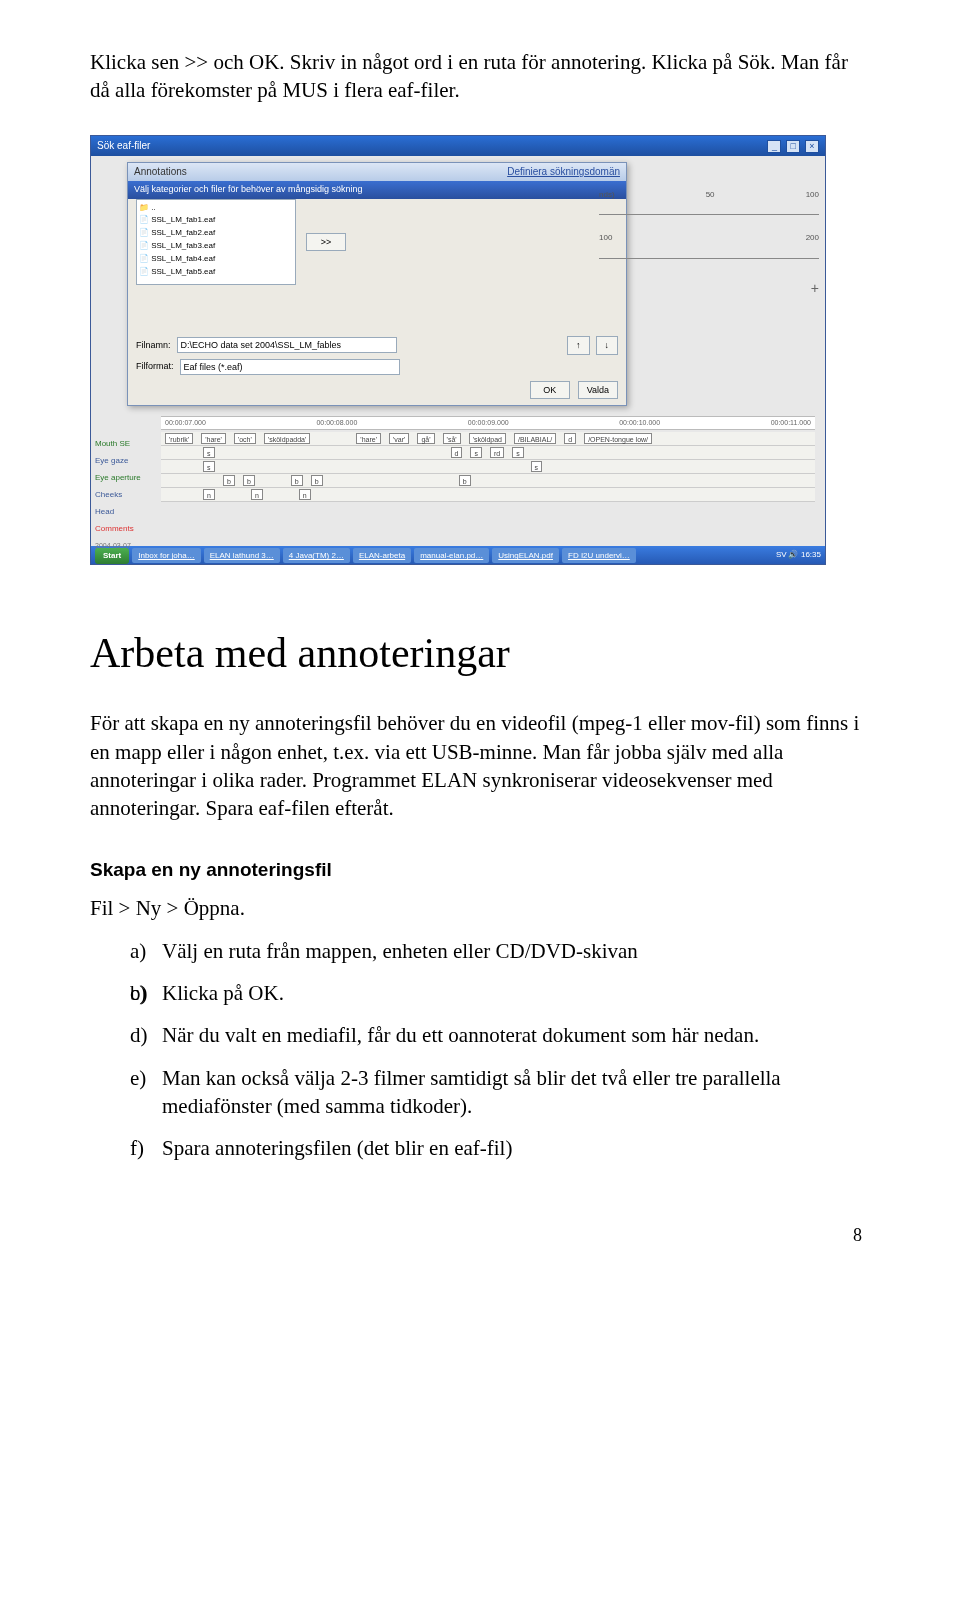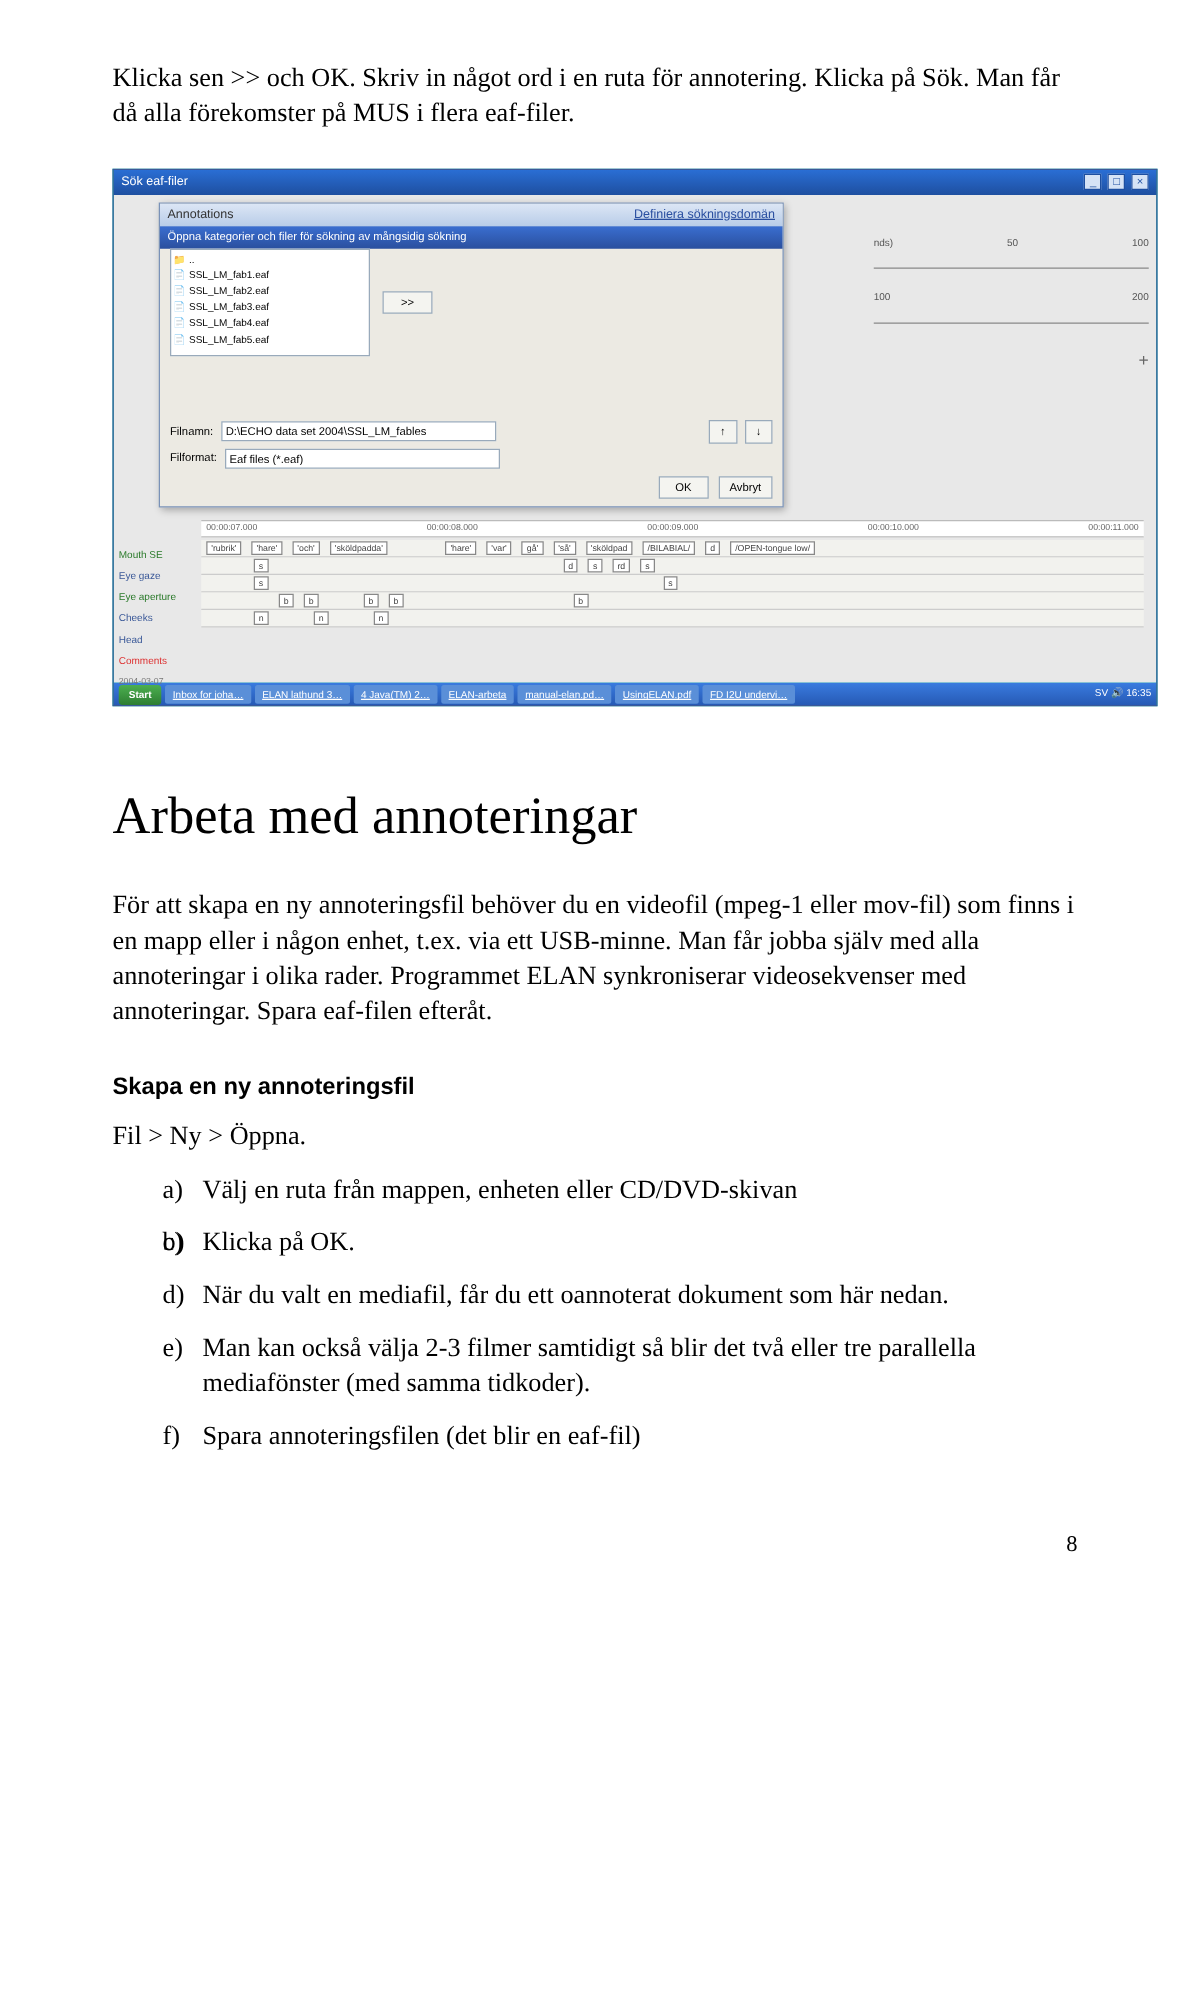--- a/index.html
+++ b/index.html
@@ -8,24 +8,24 @@
     font-size: 21px;
     line-height: 1.35;
     color: #000;
     margin: 0;
     padding: 48px 90px 40px 90px;
     width: 960px;
     background: #fff;
   }
   .para { margin: 0 0 18px 0; }
   .screenshot {
-    width: 836px;
+    width: 736px;
     height: 430px;
     margin: 30px 0 60px 0;
-    background: #14b8a6;
+    background: #e5e5e5;
     border: 1px solid #3b5998;
     position: relative;
     font-family: Tahoma, Arial, sans-serif;
     font-size: 9px;
     color: #000;
     overflow: hidden;
   }
   .elan-titlebar {
     height: 20px;
     background: linear-gradient(#2a6ed4, #1e4fa0);
@@ -282,21 +282,21 @@
       <span>×</span>
     </span>
   </div>
   <div class="elan-body">
 
     <div class="dialog">
       <div class="dialog-title">
         <span>Annotations</span>
         <span style="float:right;text-decoration:underline;color:#2a4fa0">Definiera sökningsdomän</span>
       </div>
-      <div class="dialog-bar">Öppna kategorier och filer för sökning av mångsidig sökning</div>
+      <div class="dialog-bar">Välj kategorier och filer för behöver av mångsidig sökning</div>
       <div class="file-cols">
         <div class="file-list">
           <div class="folder">..</div>
           <div class="file">SSL_LM_fab1.eaf</div>
           <div class="file">SSL_LM_fab2.eaf</div>
           <div class="file">SSL_LM_fab3.eaf</div>
           <div class="file">SSL_LM_fab4.eaf</div>
           <div class="file">SSL_LM_fab5.eaf</div>
         </div>
         <div class="mid-col">
@@ -310,21 +310,21 @@
           <span style="flex:1"></span>
           <span class="btn" style="min-width:20px">↑</span>
           <span class="btn" style="min-width:20px">↓</span>
         </div>
         <div class="row2">
           <label>Filformat:</label>
           <input class="dlg-input" style="width: 220px;" value="Eaf files (*.eaf)">
         </div>
         <div class="dialog-buttons">
           <div class="btn">OK</div>
-          <div class="btn">Avbryt</div>
+          <div class="btn">Valda</div>
         </div>
       </div>
     </div>
 
     <div class="timeline-area">
       <div class="ruler">
         <span>nds)</span>
         <span>50</span>
         <span>100</span>
       </div>

